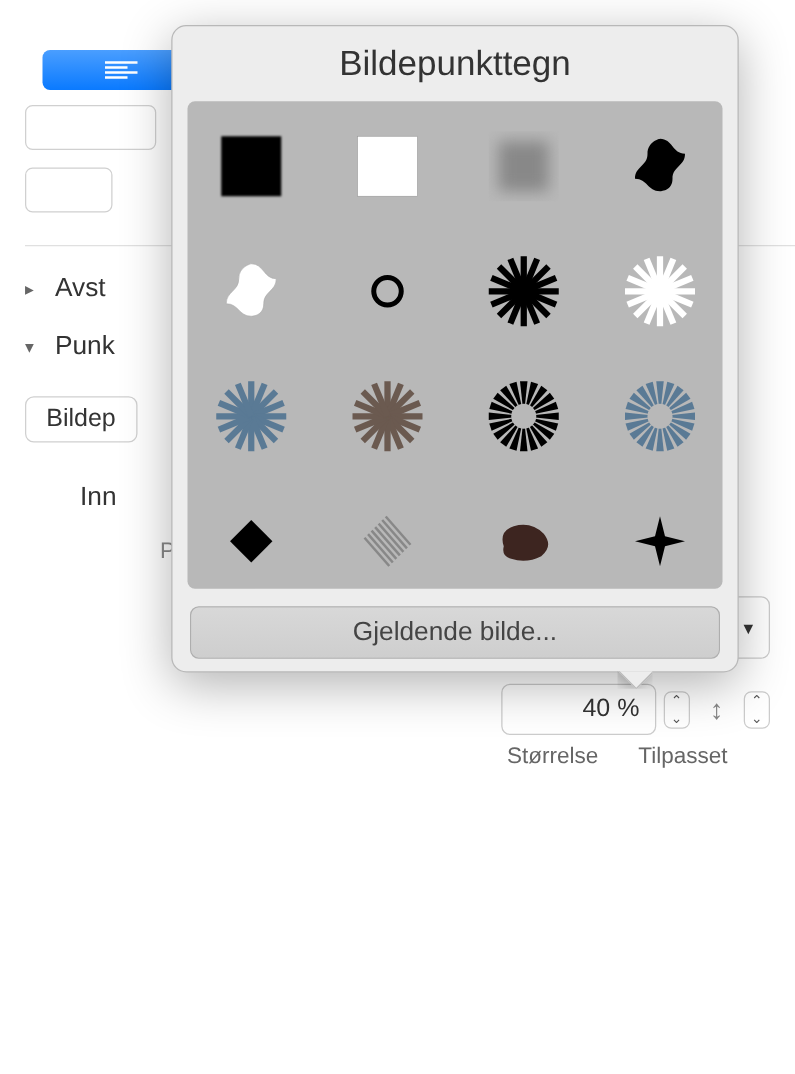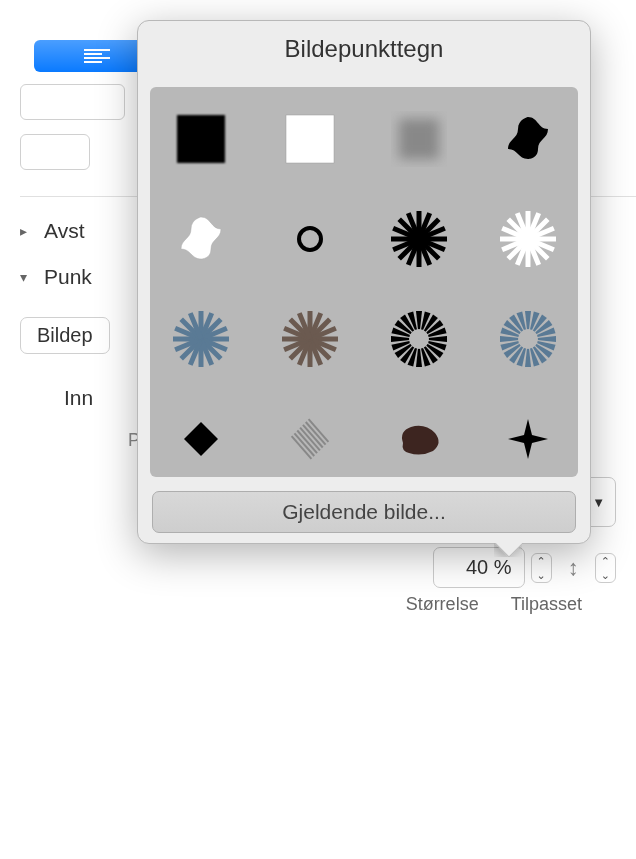--- a/index.html
+++ b/index.html
@@ -115,21 +115,21 @@
     .stepper {
       display: flex;
       align-items: center;
       gap: 6px;
     }
     .stepper-field {
       background: #fff;
       border: 1px solid #ccc;
       border-radius: 7px;
       padding: 8px 12px;
-      width: 92px;
+      width: 124px;
       text-align: right;
       font-size: 20px;
     }
     .stepper-arrows {
       display: flex;
       flex-direction: column;
       font-size: 11px;
       color: #555;
       border: 1px solid #ccc;
       border-radius: 6px;
@@ -153,22 +153,22 @@
       left: 137px;
       width: 454px;
       background: #ededed;
       border: 1px solid #b8b8b8;
       border-radius: 12px;
       box-shadow: 0 10px 40px rgba(0,0,0,0.3);
       z-index: 10;
     }
     .popover-title {
       text-align: center;
-      padding: 14px 0 24px 0;
-      font-size: 24px;
+      padding: 14px 0 14px 0;
+      font-size: 28px;
       color: #333;
     }
     .grid-container {
       margin: 0 12px;
       background: #b8b8b8;
       border-radius: 6px;
       padding: 18px 16px 4px 16px;
     }
     .shape-grid {
       display: grid;

